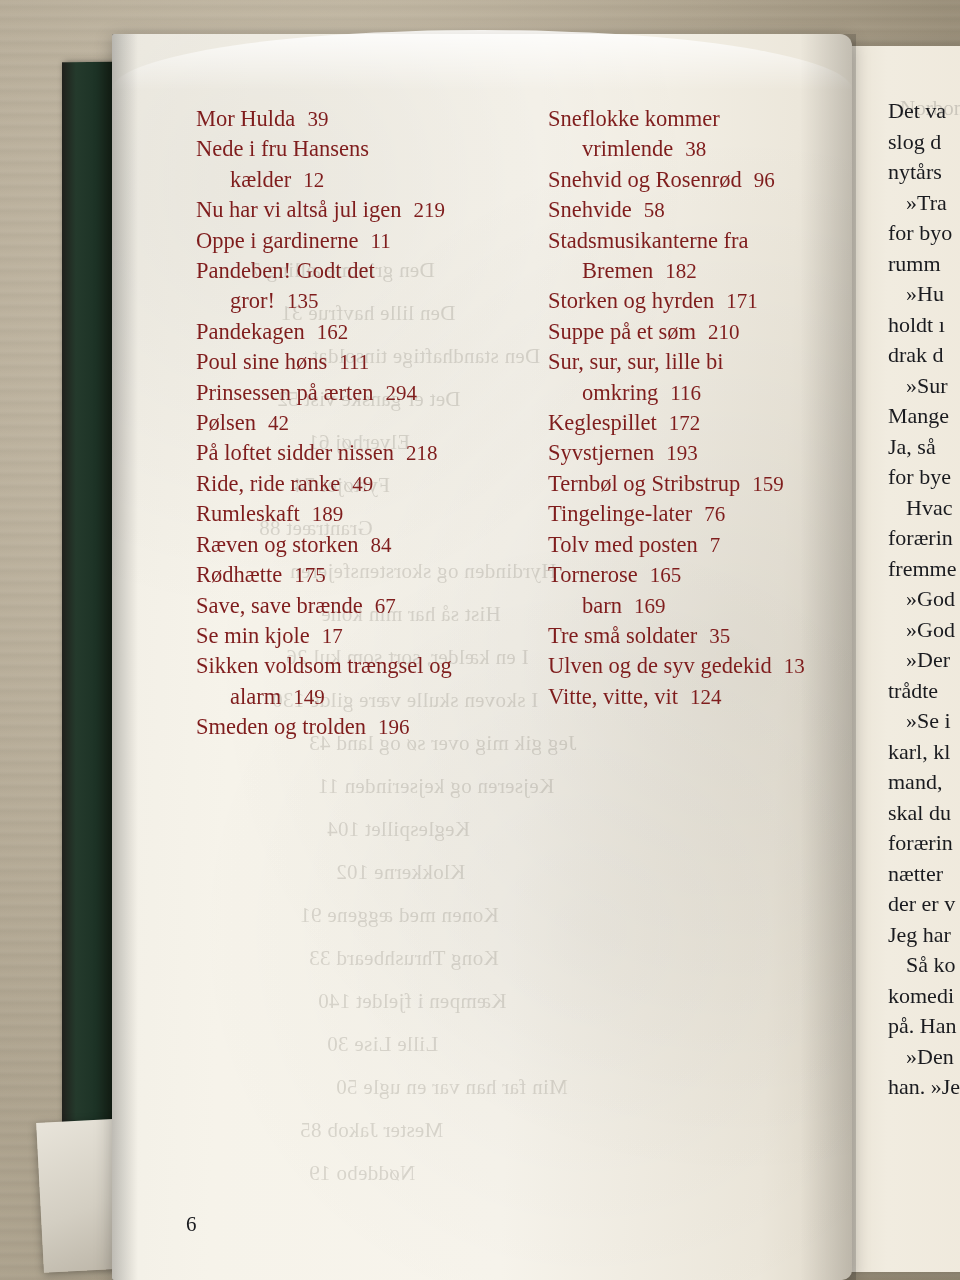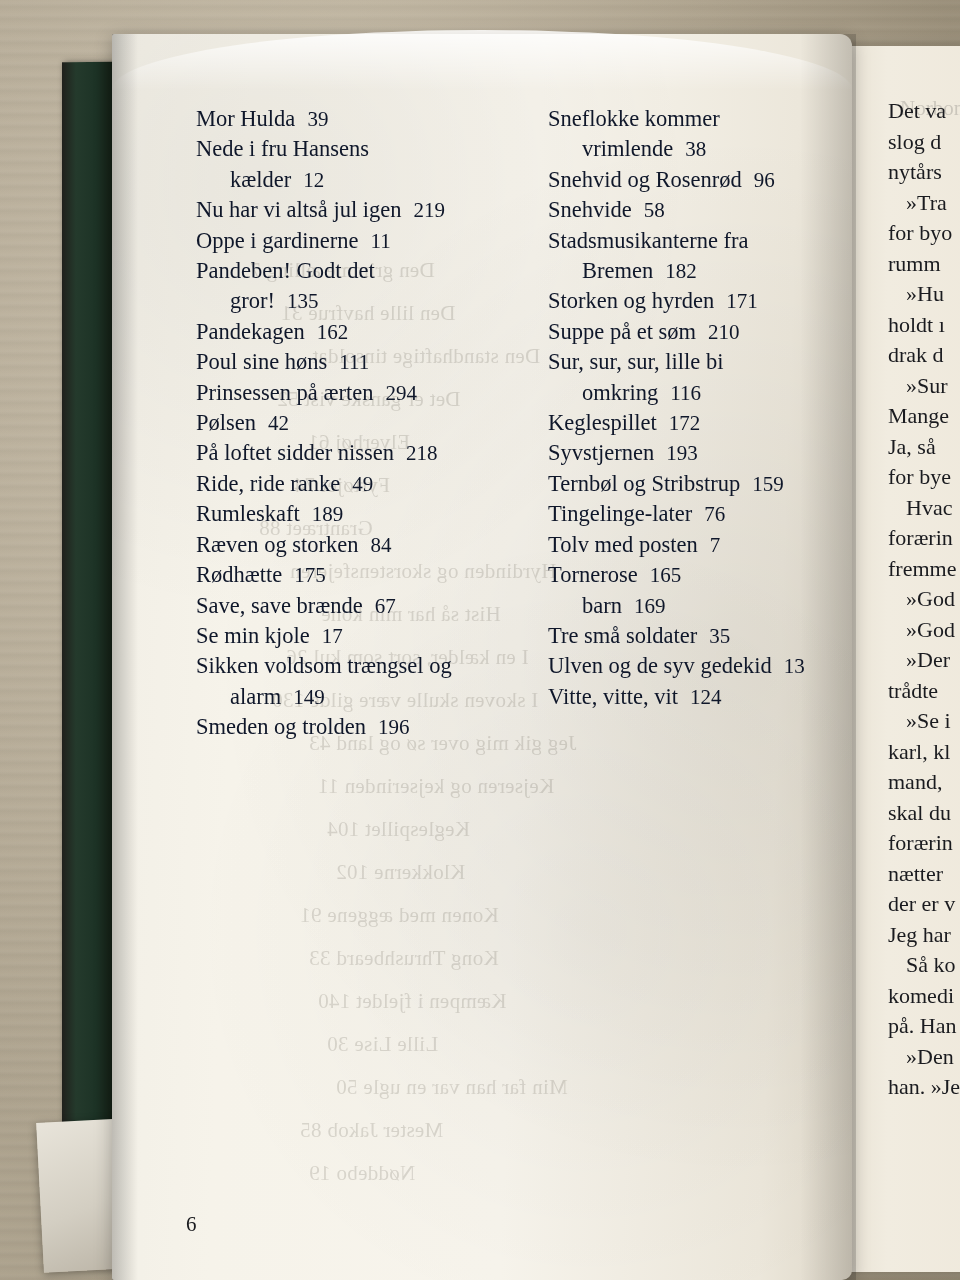--- a/index.html
+++ b/index.html
@@ -112,21 +112,21 @@
     font-size: 21px;
     transform: scaleX(-1);
     white-space: nowrap;
     pointer-events: none;
     letter-spacing: 0.3px;
   }
 
   
   .col {
     position: absolute;
-    color: #0f172a;
+    color: #7f1d1d;
     font-size: 22.5px;
     line-height: 30.4px;
   }
   .colLeft { left: 196px; top: 104px; width: 330px; }
   .colRight { left: 548px; top: 104px; width: 300px; }
 
   .entry {
     white-space: nowrap;
   }
   .entry .ttl { }

